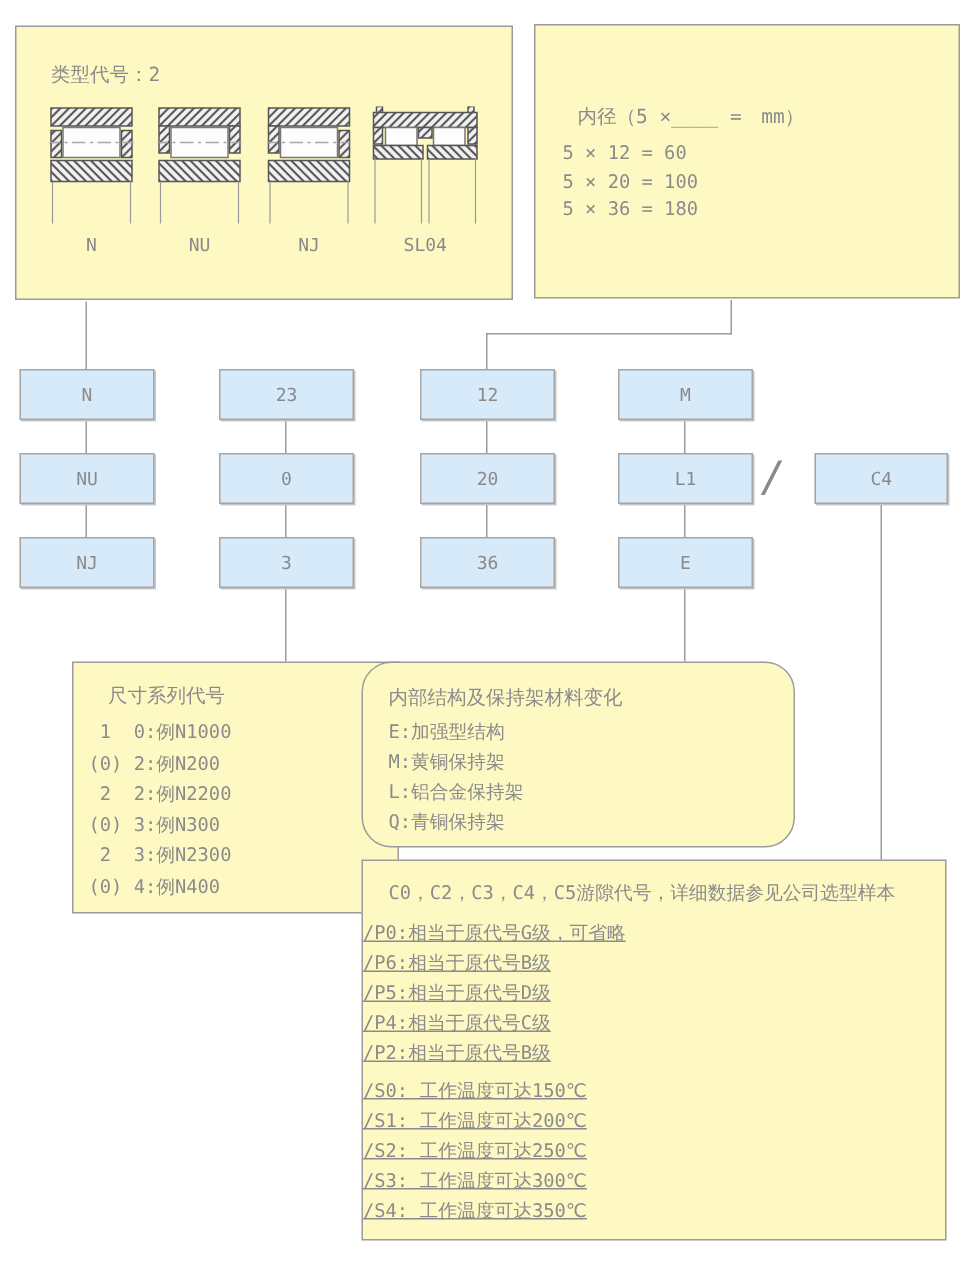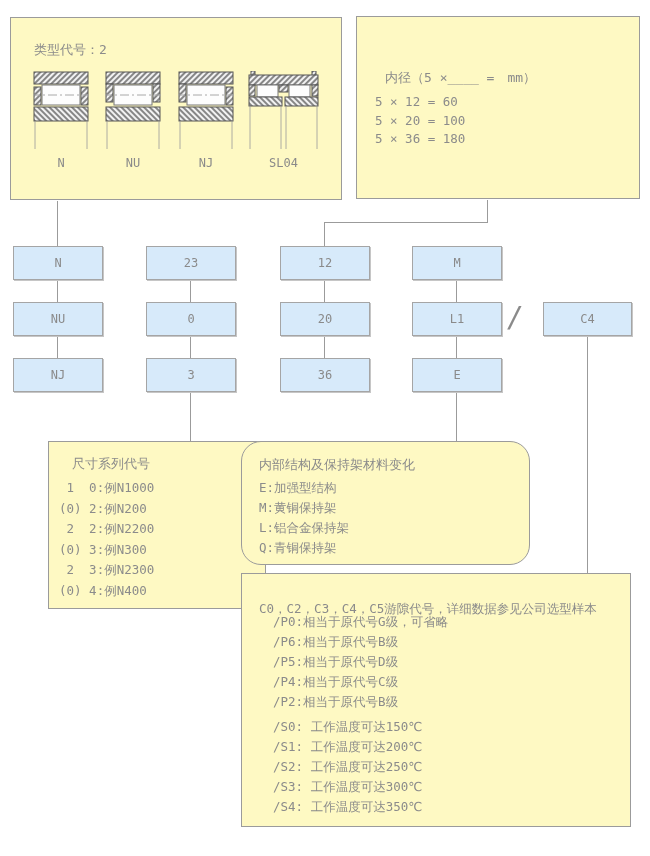--- a/index.html
+++ b/index.html
@@ -190,22 +190,22 @@
   <div class="t fs13" style="left:17px;top:14px;">内部结构及保持架材料变化</div>
   <div class="lines lh20" style="left:17px;top:36px;">
     <div>E:加强型结构</div>
     <div>M:黄铜保持架</div>
     <div>L:铝合金保持架</div>
     <div>Q:青铜保持架</div>
   </div>
 </div>
 
 <div class="panel" style="left:241px;top:573px;width:390px;height:254px;">
-  <div class="t" style="left:17px;top:27px;font-size:12.5px;">C0，C2，C3，C4，C5游隙代号，详细数据参见公司选型样本</div>
-  <div class="lines lh20" style="left:31px;top:38px;">
+  <div class="t" style="left:17px;top:13px;font-size:12.5px;">C0，C2，C3，C4，C5游隙代号，详细数据参见公司选型样本</div>
+  <div class="lines lh20" style="left:0;top:38px;text-decoration:underline;">
     <div>/P0:相当于原代号G级，可省略</div>
     <div>/P6:相当于原代号B级</div>
     <div>/P5:相当于原代号D级</div>
     <div>/P4:相当于原代号C级</div>
     <div>/P2:相当于原代号B级</div>
     <div class="gap">/S0: 工作温度可达150℃</div>
     <div>/S1: 工作温度可达200℃</div>
     <div>/S2: 工作温度可达250℃</div>
     <div>/S3: 工作温度可达300℃</div>
     <div>/S4: 工作温度可达350℃</div>

